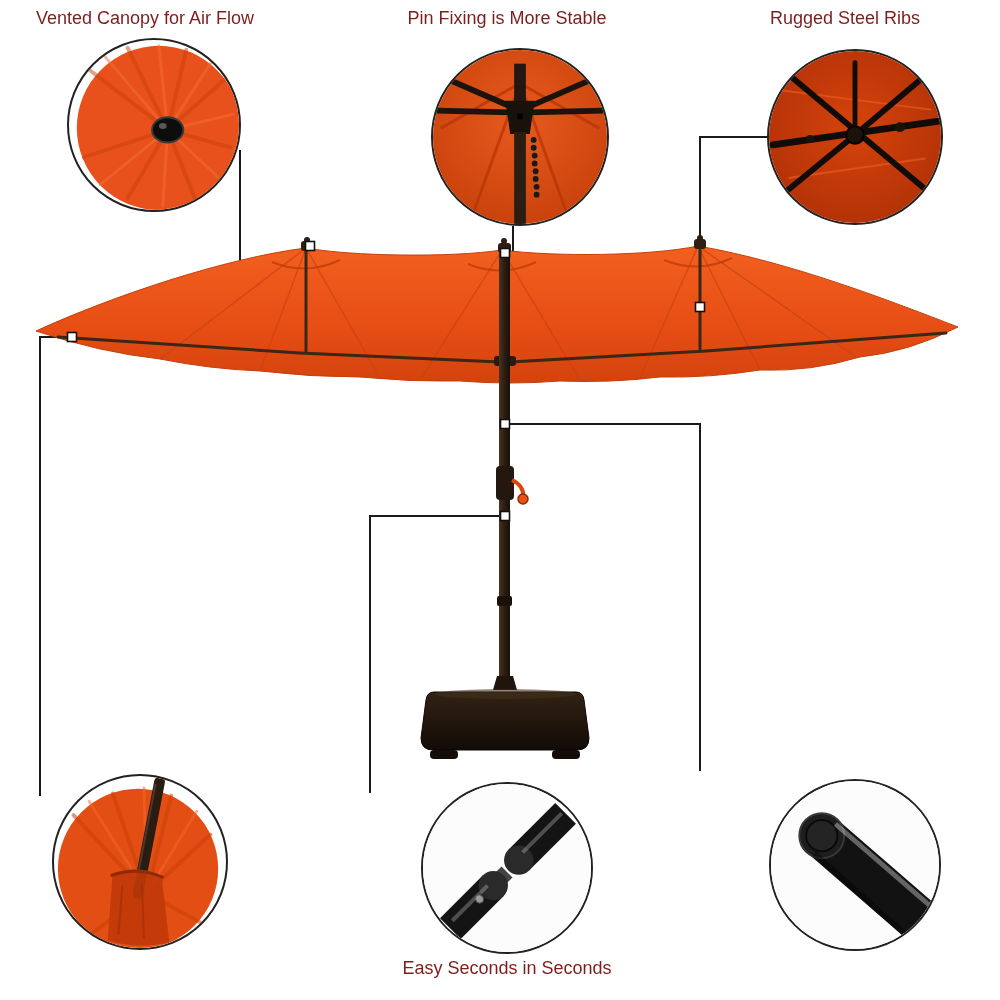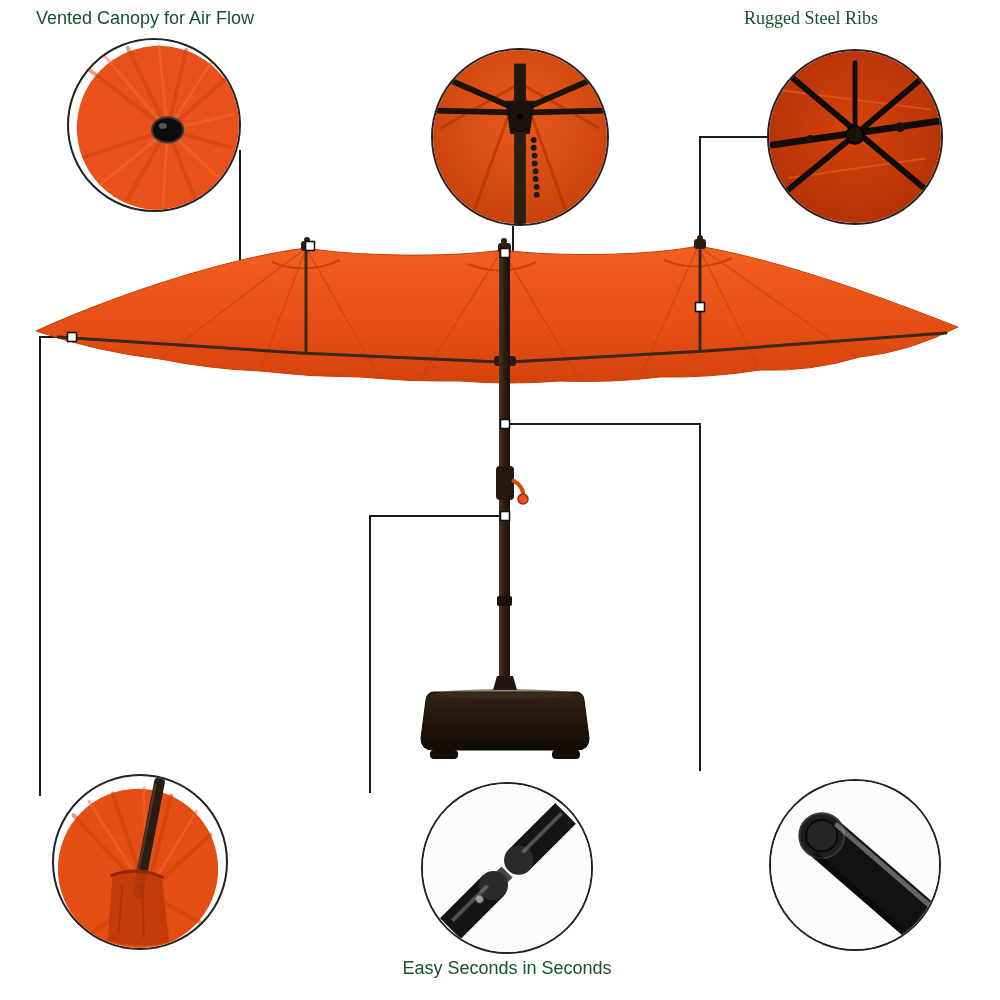--- a/index.html
+++ b/index.html
@@ -1,37 +1,38 @@
 <!DOCTYPE html>
 <html><head>
 <meta charset="utf-8">
 <style>
   html,body{margin:0;padding:0;background:#fff;}
   .canvas{
     position:relative;width:1000px;height:1000px;background:#fff;
     font-family:"Liberation Sans",sans-serif;overflow:hidden;
   }
   .label{
-    position:absolute;font-size:18px;font-weight:500;color:#14532d;
+    position:absolute;font-size:18px;font-weight:500;color:#7f1d1d;
     text-align:center;line-height:1.2;white-space:nowrap;
   }
   .art{position:absolute;left:0;top:0;width:1000px;height:1000px;}
   .callout{
     position:absolute;border:2.5px solid #222;border-radius:50%;
     overflow:hidden;background:#fff;box-sizing:border-box;
   }
   .callout svg{display:block;width:100%;height:100%;}
 </style>
 </head>
 <body>
 
 <div class="canvas">
 
   <div class="label" style="left:20px;top:8px;width:250px;">Vented Canopy for Air Flow</div>
-  <div class="label" style="left:701px;top:8px;width:220px;font-family:Liberation Serif, serif;">Rugged Steel Ribs</div>
+  <div class="label" style="left:382px;top:8px;width:250px;">Pin Fixing is More Stable</div>
+  <div class="label" style="left:735px;top:8px;width:220px;">Rugged Steel Ribs</div>
   <div class="label" style="left:377px;top:958px;width:260px;">Easy Seconds in Seconds</div>
 
   <svg class="art" viewBox="0 0 1000 1000">
     <defs>
       <linearGradient id="canopyG" x1="0" y1="0" x2="0" y2="1">
         <stop offset="0" stop-color="#F2601F"></stop>
         <stop offset="0.55" stop-color="#E84F15"></stop>
         <stop offset="1" stop-color="#D4430D"></stop>
       </linearGradient>
       <linearGradient id="poleG" x1="0" y1="0" x2="1" y2="0">

